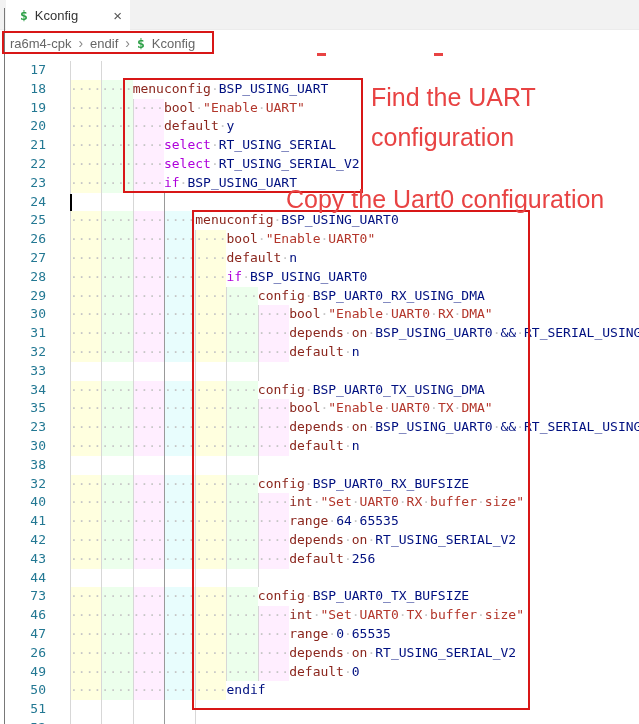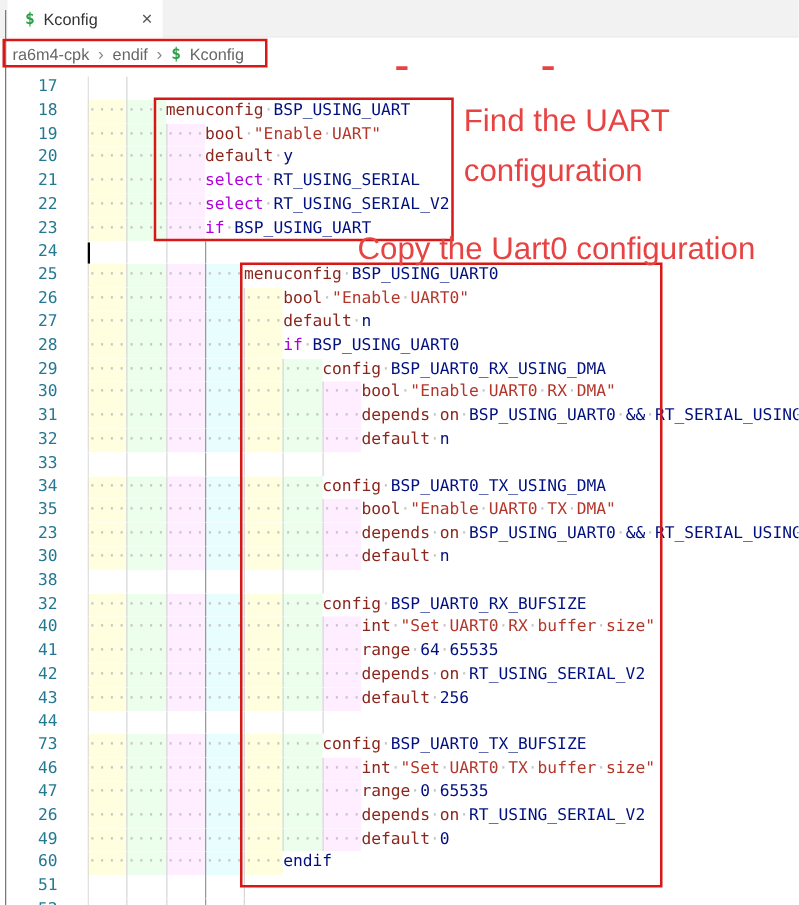--- a/index.html
+++ b/index.html
@@ -189,21 +189,21 @@
     </div>
     <div class="row">
       <div class="num">26</div>
       <div class="cl"><div class="icol" style="left: 0px; width: 31.28px; background: rgba(255, 255, 64, 0.17);"></div><div class="icol" style="left: 31.28px; width: 31.28px; background: rgba(127, 255, 127, 0.15);"></div><div class="icol" style="left: 62.56px; width: 31.28px; background: rgba(255, 127, 255, 0.13);"></div><div class="icol" style="left: 93.84px; width: 31.28px; background: rgba(79, 236, 236, 0.13);"></div><div class="icol" style="left: 125.12px; width: 31.28px; background: rgba(255, 255, 64, 0.17);"></div><div class="icol" style="left: 156.4px; width: 31.28px; background: rgba(127, 255, 127, 0.15);"></div><div class="icol" style="left: 187.68px; width: 31.28px; background: rgba(255, 127, 255, 0.13);"></div><div class="ig" style="left: 0px; background: rgb(215, 215, 215);"></div><div class="ig" style="left: 31.28px; background: rgb(215, 215, 215);"></div><div class="ig" style="left: 62.56px; background: rgb(215, 215, 215);"></div><div class="ig" style="left: 93.84px; background: rgb(153, 153, 153);"></div><div class="ig" style="left: 125.12px; background: rgb(215, 215, 215);"></div><div class="ig" style="left: 156.4px; background: rgb(215, 215, 215);"></div><div class="ig" style="left: 187.68px; background: rgb(215, 215, 215);"></div><span class="ct"><span style="color: rgb(198, 198, 198);">····························</span><span style="color: rgb(139, 38, 29);">depends</span><span style="color: rgb(198, 198, 198);">·</span><span style="color: rgb(139, 38, 29);">on</span><span style="color: rgb(198, 198, 198);">·</span><span style="color: rgb(0, 16, 128);">RT_USING_SERIAL_V2</span></span></div>
     </div>
     <div class="row">
       <div class="num">49</div>
       <div class="cl"><div class="icol" style="left: 0px; width: 31.28px; background: rgba(255, 255, 64, 0.17);"></div><div class="icol" style="left: 31.28px; width: 31.28px; background: rgba(127, 255, 127, 0.15);"></div><div class="icol" style="left: 62.56px; width: 31.28px; background: rgba(255, 127, 255, 0.13);"></div><div class="icol" style="left: 93.84px; width: 31.28px; background: rgba(79, 236, 236, 0.13);"></div><div class="icol" style="left: 125.12px; width: 31.28px; background: rgba(255, 255, 64, 0.17);"></div><div class="icol" style="left: 156.4px; width: 31.28px; background: rgba(127, 255, 127, 0.15);"></div><div class="icol" style="left: 187.68px; width: 31.28px; background: rgba(255, 127, 255, 0.13);"></div><div class="ig" style="left: 0px; background: rgb(215, 215, 215);"></div><div class="ig" style="left: 31.28px; background: rgb(215, 215, 215);"></div><div class="ig" style="left: 62.56px; background: rgb(215, 215, 215);"></div><div class="ig" style="left: 93.84px; background: rgb(153, 153, 153);"></div><div class="ig" style="left: 125.12px; background: rgb(215, 215, 215);"></div><div class="ig" style="left: 156.4px; background: rgb(215, 215, 215);"></div><div class="ig" style="left: 187.68px; background: rgb(215, 215, 215);"></div><span class="ct"><span style="color: rgb(198, 198, 198);">····························</span><span style="color: rgb(139, 38, 29);">default</span><span style="color: rgb(198, 198, 198);">·</span><span style="color: rgb(0, 16, 128);">0</span></span></div>
     </div>
     <div class="row">
-      <div class="num">60</div>
+      <div class="num">50</div>
       <div class="cl"><div class="icol" style="left: 0px; width: 31.28px; background: rgba(255, 255, 64, 0.17);"></div><div class="icol" style="left: 31.28px; width: 31.28px; background: rgba(127, 255, 127, 0.15);"></div><div class="icol" style="left: 62.56px; width: 31.28px; background: rgba(255, 127, 255, 0.13);"></div><div class="icol" style="left: 93.84px; width: 31.28px; background: rgba(79, 236, 236, 0.13);"></div><div class="icol" style="left: 125.12px; width: 31.28px; background: rgba(255, 255, 64, 0.17);"></div><div class="ig" style="left: 0px; background: rgb(215, 215, 215);"></div><div class="ig" style="left: 31.28px; background: rgb(215, 215, 215);"></div><div class="ig" style="left: 62.56px; background: rgb(215, 215, 215);"></div><div class="ig" style="left: 93.84px; background: rgb(153, 153, 153);"></div><div class="ig" style="left: 125.12px; background: rgb(215, 215, 215);"></div><span class="ct"><span style="color: rgb(198, 198, 198);">····················</span><span style="color: rgb(0, 16, 128);">endif</span></span></div>
     </div>
     <div class="row">
       <div class="num">51</div>
       <div class="cl"><div class="ig" style="left: 0px; background: rgb(215, 215, 215);"></div><div class="ig" style="left: 31.28px; background: rgb(215, 215, 215);"></div><div class="ig" style="left: 62.56px; background: rgb(215, 215, 215);"></div><div class="ig" style="left: 93.84px; background: rgb(153, 153, 153);"></div><div class="ig" style="left: 125.12px; background: rgb(215, 215, 215);"></div><span class="ct"></span></div>
     </div>
     <div class="row">
       <div class="num">52</div>
       <div class="cl"><div class="ig" style="left: 0px; background: rgb(215, 215, 215);"></div><div class="ig" style="left: 31.28px; background: rgb(215, 215, 215);"></div><div class="ig" style="left: 62.56px; background: rgb(215, 215, 215);"></div><div class="ig" style="left: 93.84px; background: rgb(153, 153, 153);"></div><div class="ig" style="left: 125.12px; background: rgb(215, 215, 215);"></div><span class="ct"></span></div>
     </div>

